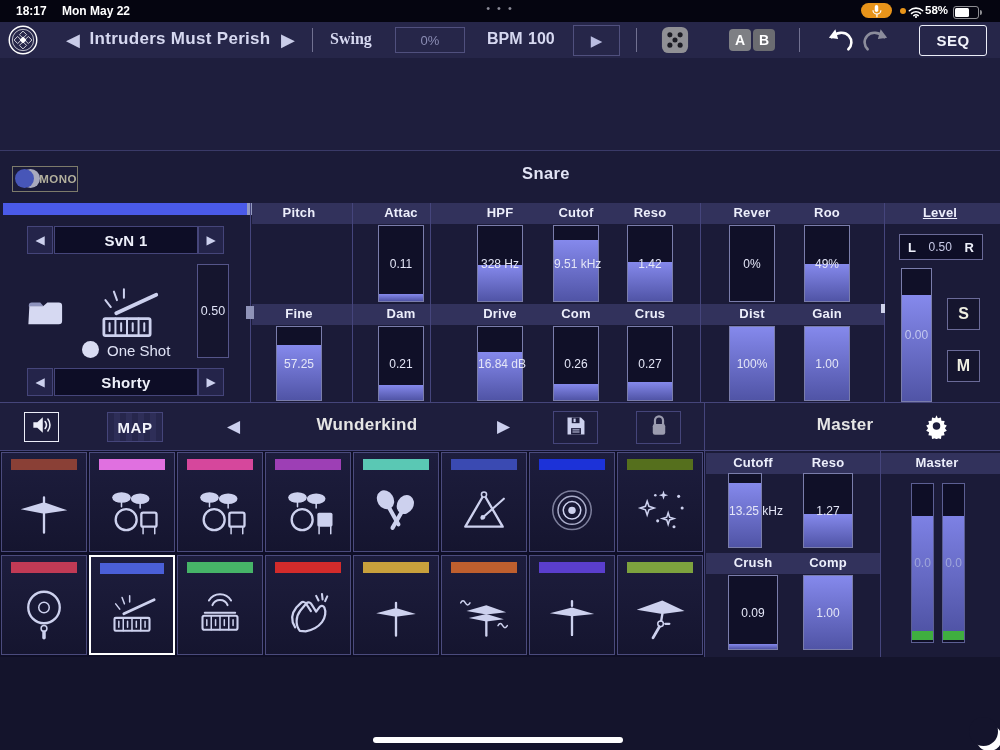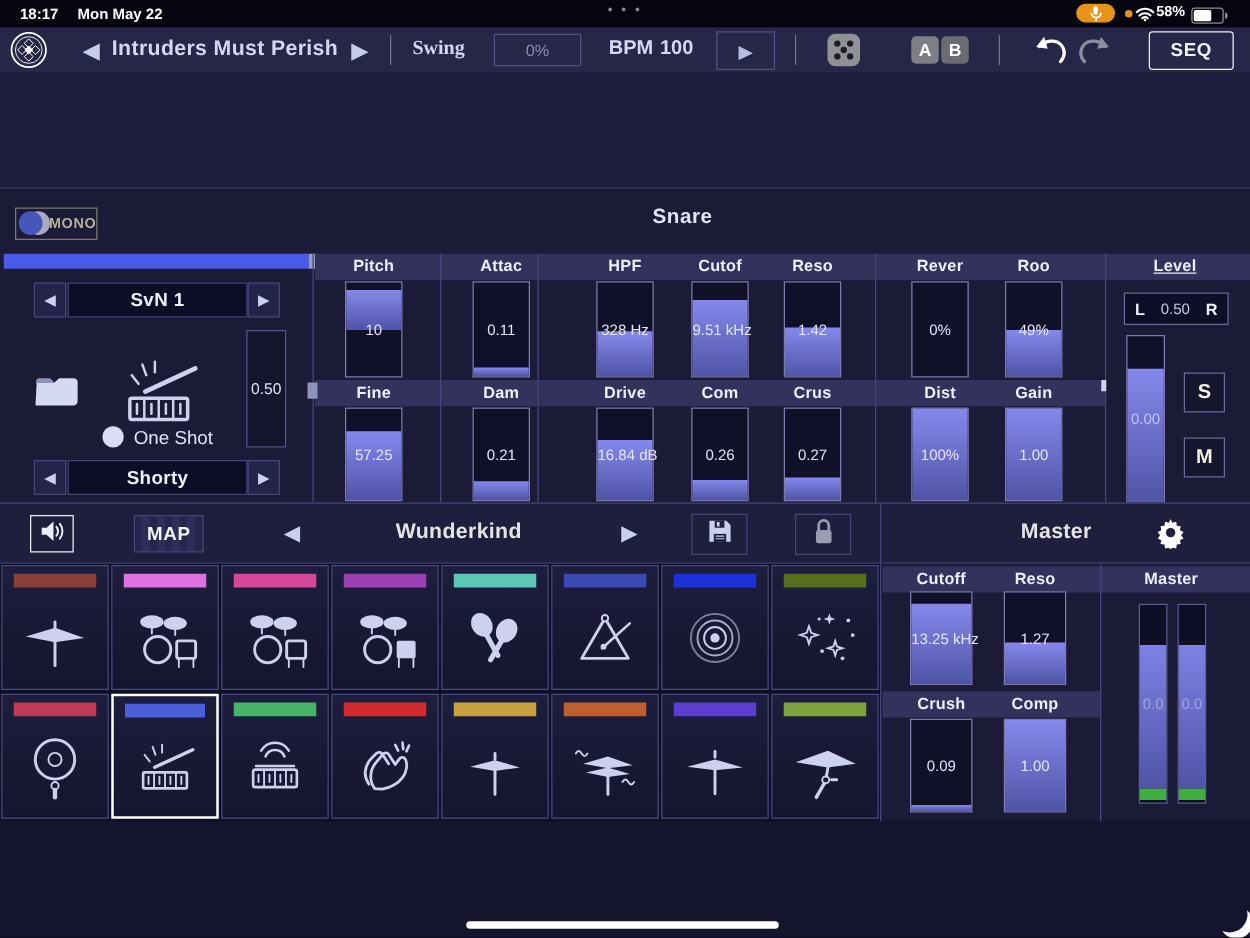--- a/index.html
+++ b/index.html
@@ -231,24 +231,20 @@
       <div class="val" style="color:#c3c7ef;">0.00</div>
     </div>
     <div class="handle" style="left:881px;top:153px;width:4px;height:9px;background:#cfd2ea;"></div>
     <div class="sm-btn" style="left:947px;top:147px;">
         <span>S</span>
       </div>
     <div class="sm-btn" style="left:947px;top:199px;">
         <span>M</span>
       </div>
   <div class="striplabel" style="left:299px;top:54px;">Pitch</div>
-      <div class="vfader" style="left:276px;top:74px;width:46px;height:77px;">
-        <div class="fill" style="top:8%;height:42%;"></div>
-        <div class="val">10</div>
-      </div>
       <div class="striplabel" style="left:401px;top:54px;">Attac</div>
       <div class="vfader" style="left:378px;top:74px;width:46px;height:77px;">
         <div class="fill" style="top:90%;height:10%;"></div>
         <div class="val">0.11</div>
       </div>
       <div class="striplabel" style="left:500px;top:54px;">HPF</div>
       <div class="vfader" style="left:477px;top:74px;width:46px;height:77px;">
         <div class="fill" style="top:52%;height:48%;"></div>
         <div class="val">328 Hz</div>
       </div>
@@ -507,21 +503,21 @@
           </svg></div>
       </div>
     </div>
 
   <div class="masterpanel" id="masterpanel">
     <div class="strip" style="left:1px;top:2px;width:294px;"></div>
     <div class="strip" style="left:1px;top:102px;width:174px;"></div>
     <div class="vline" style="left:175px;top:0;height:206px;"></div>
     <div class="striplabel" style="left:232px;top:4px;">Master</div>
   <div class="striplabel" style="left:48px;top:4px;">Cutoff</div>
-      <div class="vfader" style="left:23px;top:22px;width:50px;height:75px;">
+      <div class="vfader" style="left:23px;top:22px;width:34px;height:75px;">
         <div class="fill" style="top:12%;height:88%;"></div>
         <div class="val">13.25 kHz</div>
       </div>
       <div class="striplabel" style="left:123px;top:4px;">Reso</div>
       <div class="vfader" style="left:98px;top:22px;width:50px;height:75px;">
         <div class="fill" style="top:55%;height:45%;"></div>
         <div class="val">1.27</div>
       </div>
       <div class="striplabel" style="left:48px;top:104px;">Crush</div>
       <div class="vfader" style="left:23px;top:124px;width:50px;height:75px;">

